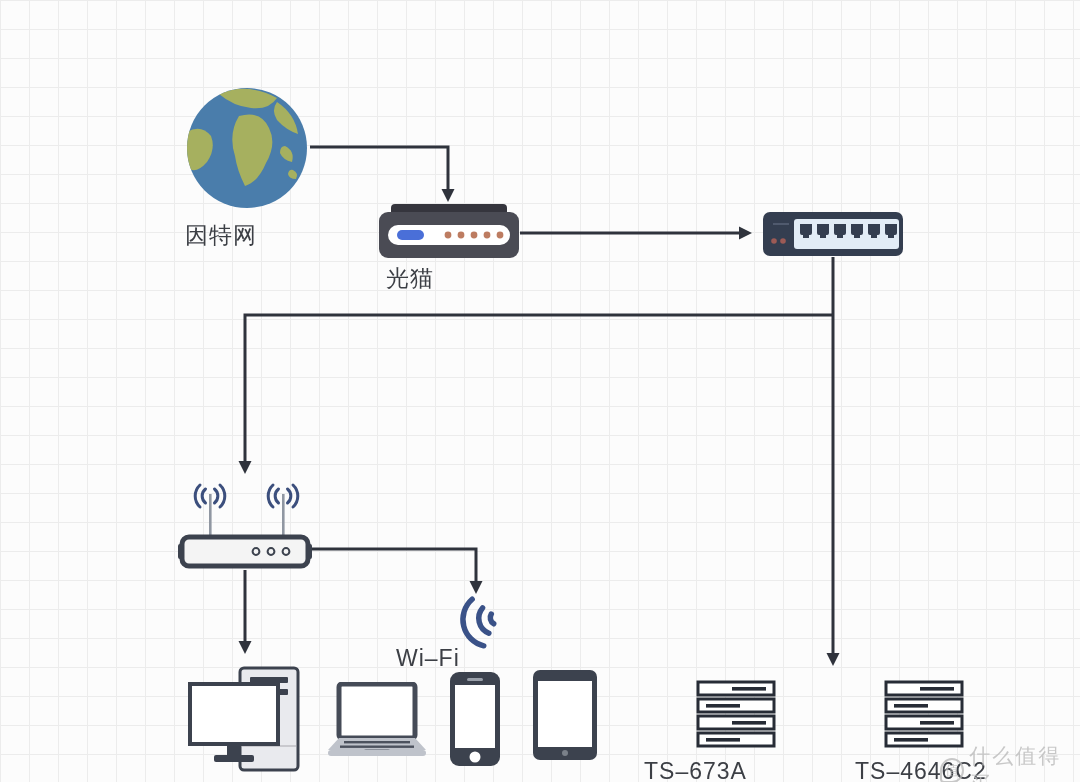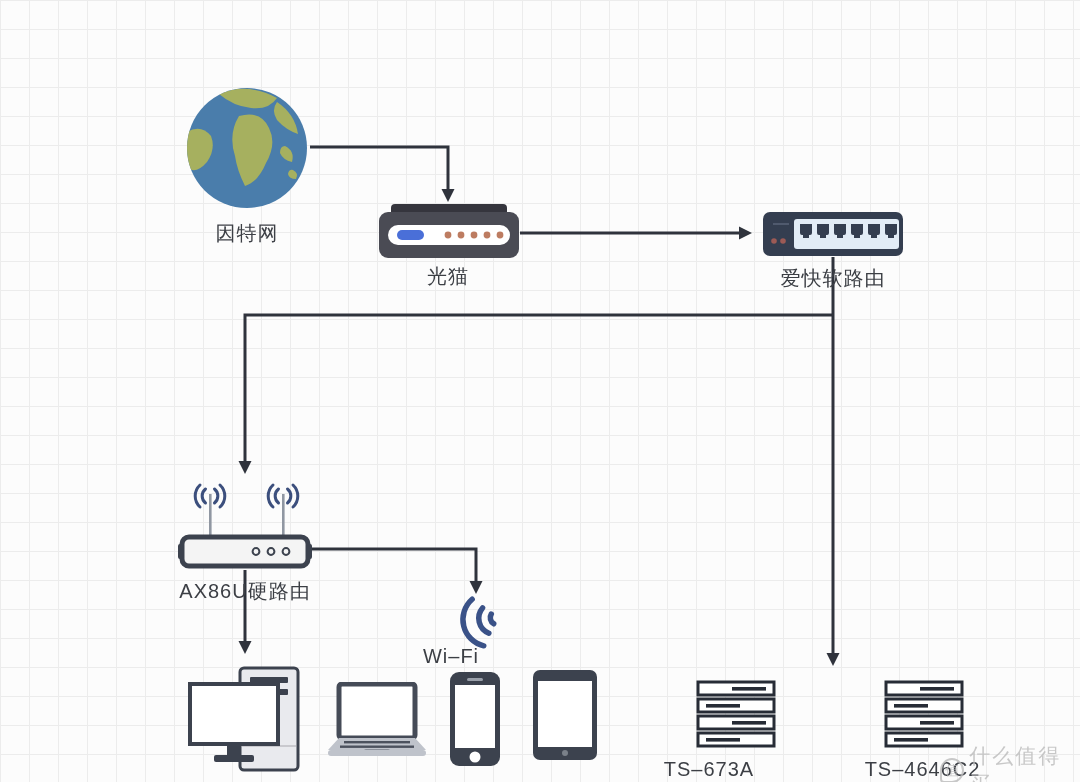--- a/index.html
+++ b/index.html
@@ -13,23 +13,22 @@
       linear-gradient(var(--grid-line) 1px, transparent 1px),
       linear-gradient(90deg, var(--grid-line) 1px, transparent 1px);
     background-size:29px 29px;
   }
   .abs{position:absolute;}
   #wires{position:absolute;left:0;top:0;width:1080px;height:782px;pointer-events:none;}
   .wire{fill:none;stroke:var(--wire);stroke-width:3;}
   .node-label{
     position:absolute;
     color:var(--label);
-    font-size:20px;
+    font-size:23px;
     letter-spacing:1px;
-    text-align:center;
     white-space:nowrap;
   }
   
   .ocean{fill:var(--globe-ocean);}
   .land{fill:var(--globe-land);}
   .modem-body{fill:var(--modem-body);}
   .modem-lip{fill:#35353d;}
   .modem-band{fill:#ffffff;}
   .modem-pill{fill:var(--accent-blue);}
   .modem-dot{fill:var(--modem-dots);}
@@ -124,41 +123,39 @@
     <rect class="sw-panel" x="33" y="9" width="105" height="30" rx="3"></rect>
     <g class="sw-port">
       <path d="M39,14 h12 v9 a2,2 0 0 1 -2,2 h-1 v3 h-6 v-3 h-1 a2,2 0 0 1 -2,-2 z"></path>
       <path d="M56,14 h12 v9 a2,2 0 0 1 -2,2 h-1 v3 h-6 v-3 h-1 a2,2 0 0 1 -2,-2 z"></path>
       <path d="M73,14 h12 v9 a2,2 0 0 1 -2,2 h-1 v3 h-6 v-3 h-1 a2,2 0 0 1 -2,-2 z"></path>
       <path d="M90,14 h12 v9 a2,2 0 0 1 -2,2 h-1 v3 h-6 v-3 h-1 a2,2 0 0 1 -2,-2 z"></path>
       <path d="M107,14 h12 v9 a2,2 0 0 1 -2,2 h-1 v3 h-6 v-3 h-1 a2,2 0 0 1 -2,-2 z"></path>
       <path d="M124,14 h12 v9 a2,2 0 0 1 -2,2 h-1 v3 h-6 v-3 h-1 a2,2 0 0 1 -2,-2 z"></path>
     </g>
   </svg>
-  <div class="node-label" style="left:763px;top:265px;width:140px">爱快软路由</div>
 
   <svg class="abs" style="left:178px;top:478px" width="134" height="92" viewBox="0 0 134 92">
     <rect class="ant-stem" x="31" y="16" width="2.6" height="44"></rect>
     <rect class="ant-stem" x="104" y="16" width="2.6" height="44"></rect>
     <path class="ant-arc" d="M22,7 a15,15 0 0 0 0,22"></path>
     <path class="ant-arc" d="M27.5,11 a9,9 0 0 0 0,14"></path>
     <path class="ant-arc" d="M42,7 a15,15 0 0 1 0,22"></path>
     <path class="ant-arc" d="M36.5,11 a9,9 0 0 1 0,14"></path>
     <path class="ant-arc" d="M95,7 a15,15 0 0 0 0,22"></path>
     <path class="ant-arc" d="M100.5,11 a9,9 0 0 0 0,14"></path>
     <path class="ant-arc" d="M115,7 a15,15 0 0 1 0,22"></path>
     <path class="ant-arc" d="M109.5,11 a9,9 0 0 1 0,14"></path>
     <rect class="rt-cap" x="0" y="66" width="8" height="15" rx="2"></rect>
     <rect class="rt-cap" x="126" y="66" width="8" height="15" rx="2"></rect>
     <rect class="rt-body" x="4" y="59" width="126" height="29" rx="7"></rect>
     <circle class="rt-led" cx="78" cy="73.5" r="3.4"></circle>
     <circle class="rt-led" cx="93" cy="73.5" r="3.4"></circle>
     <circle class="rt-led" cx="108" cy="73.5" r="3.4"></circle>
   </svg>
-  <div class="node-label" style="left:160px;top:578px;width:170px">AX86U硬路由</div>
 
   <svg class="abs" style="left:447px;top:594px" width="58" height="58" viewBox="0 0 58 58">
     <g transform="rotate(-14 29 29)">
       <path class="wifi-arc" d="M31,5 A27,27 0 0 0 31,53"></path>
       <path class="wifi-arc" d="M39,16 A16,16 0 0 0 39,42"></path>
       <path class="wifi-arc" d="M46,24 A7,7 0 0 0 46,34"></path>
     </g>
   </svg>
   <div class="node-label" style="left:396px;top:645px;width:110px">Wi–Fi</div>
 

